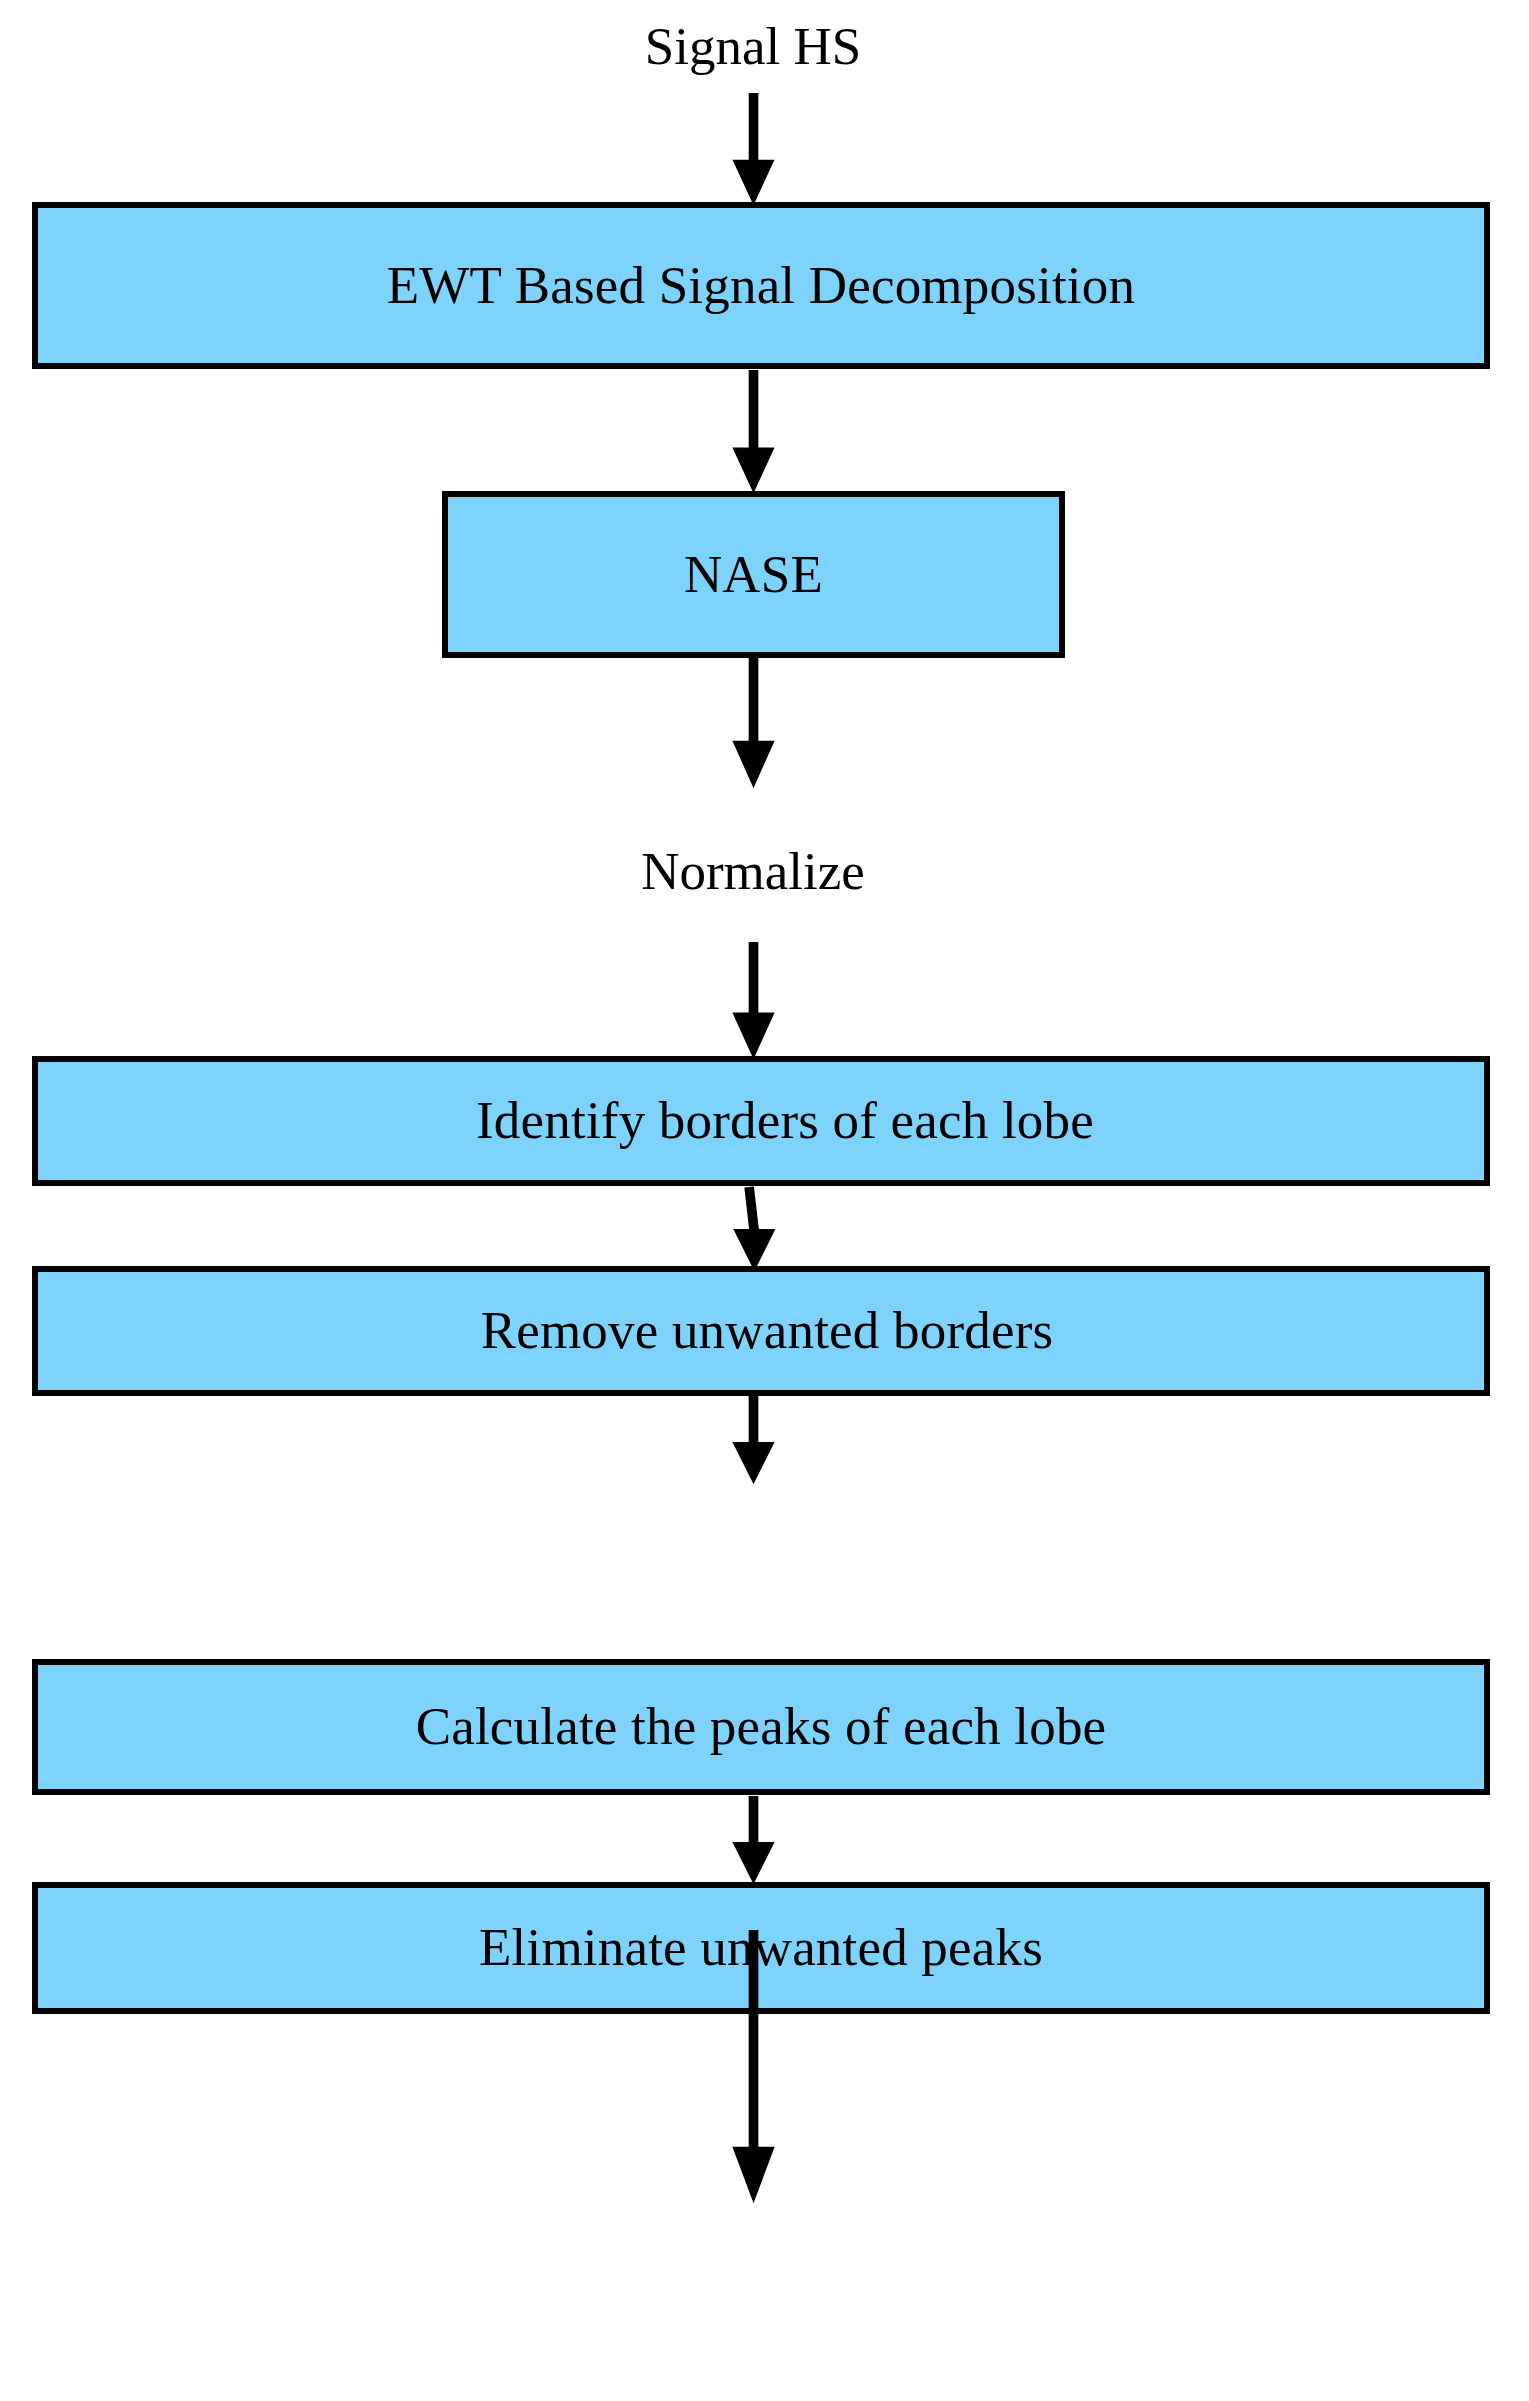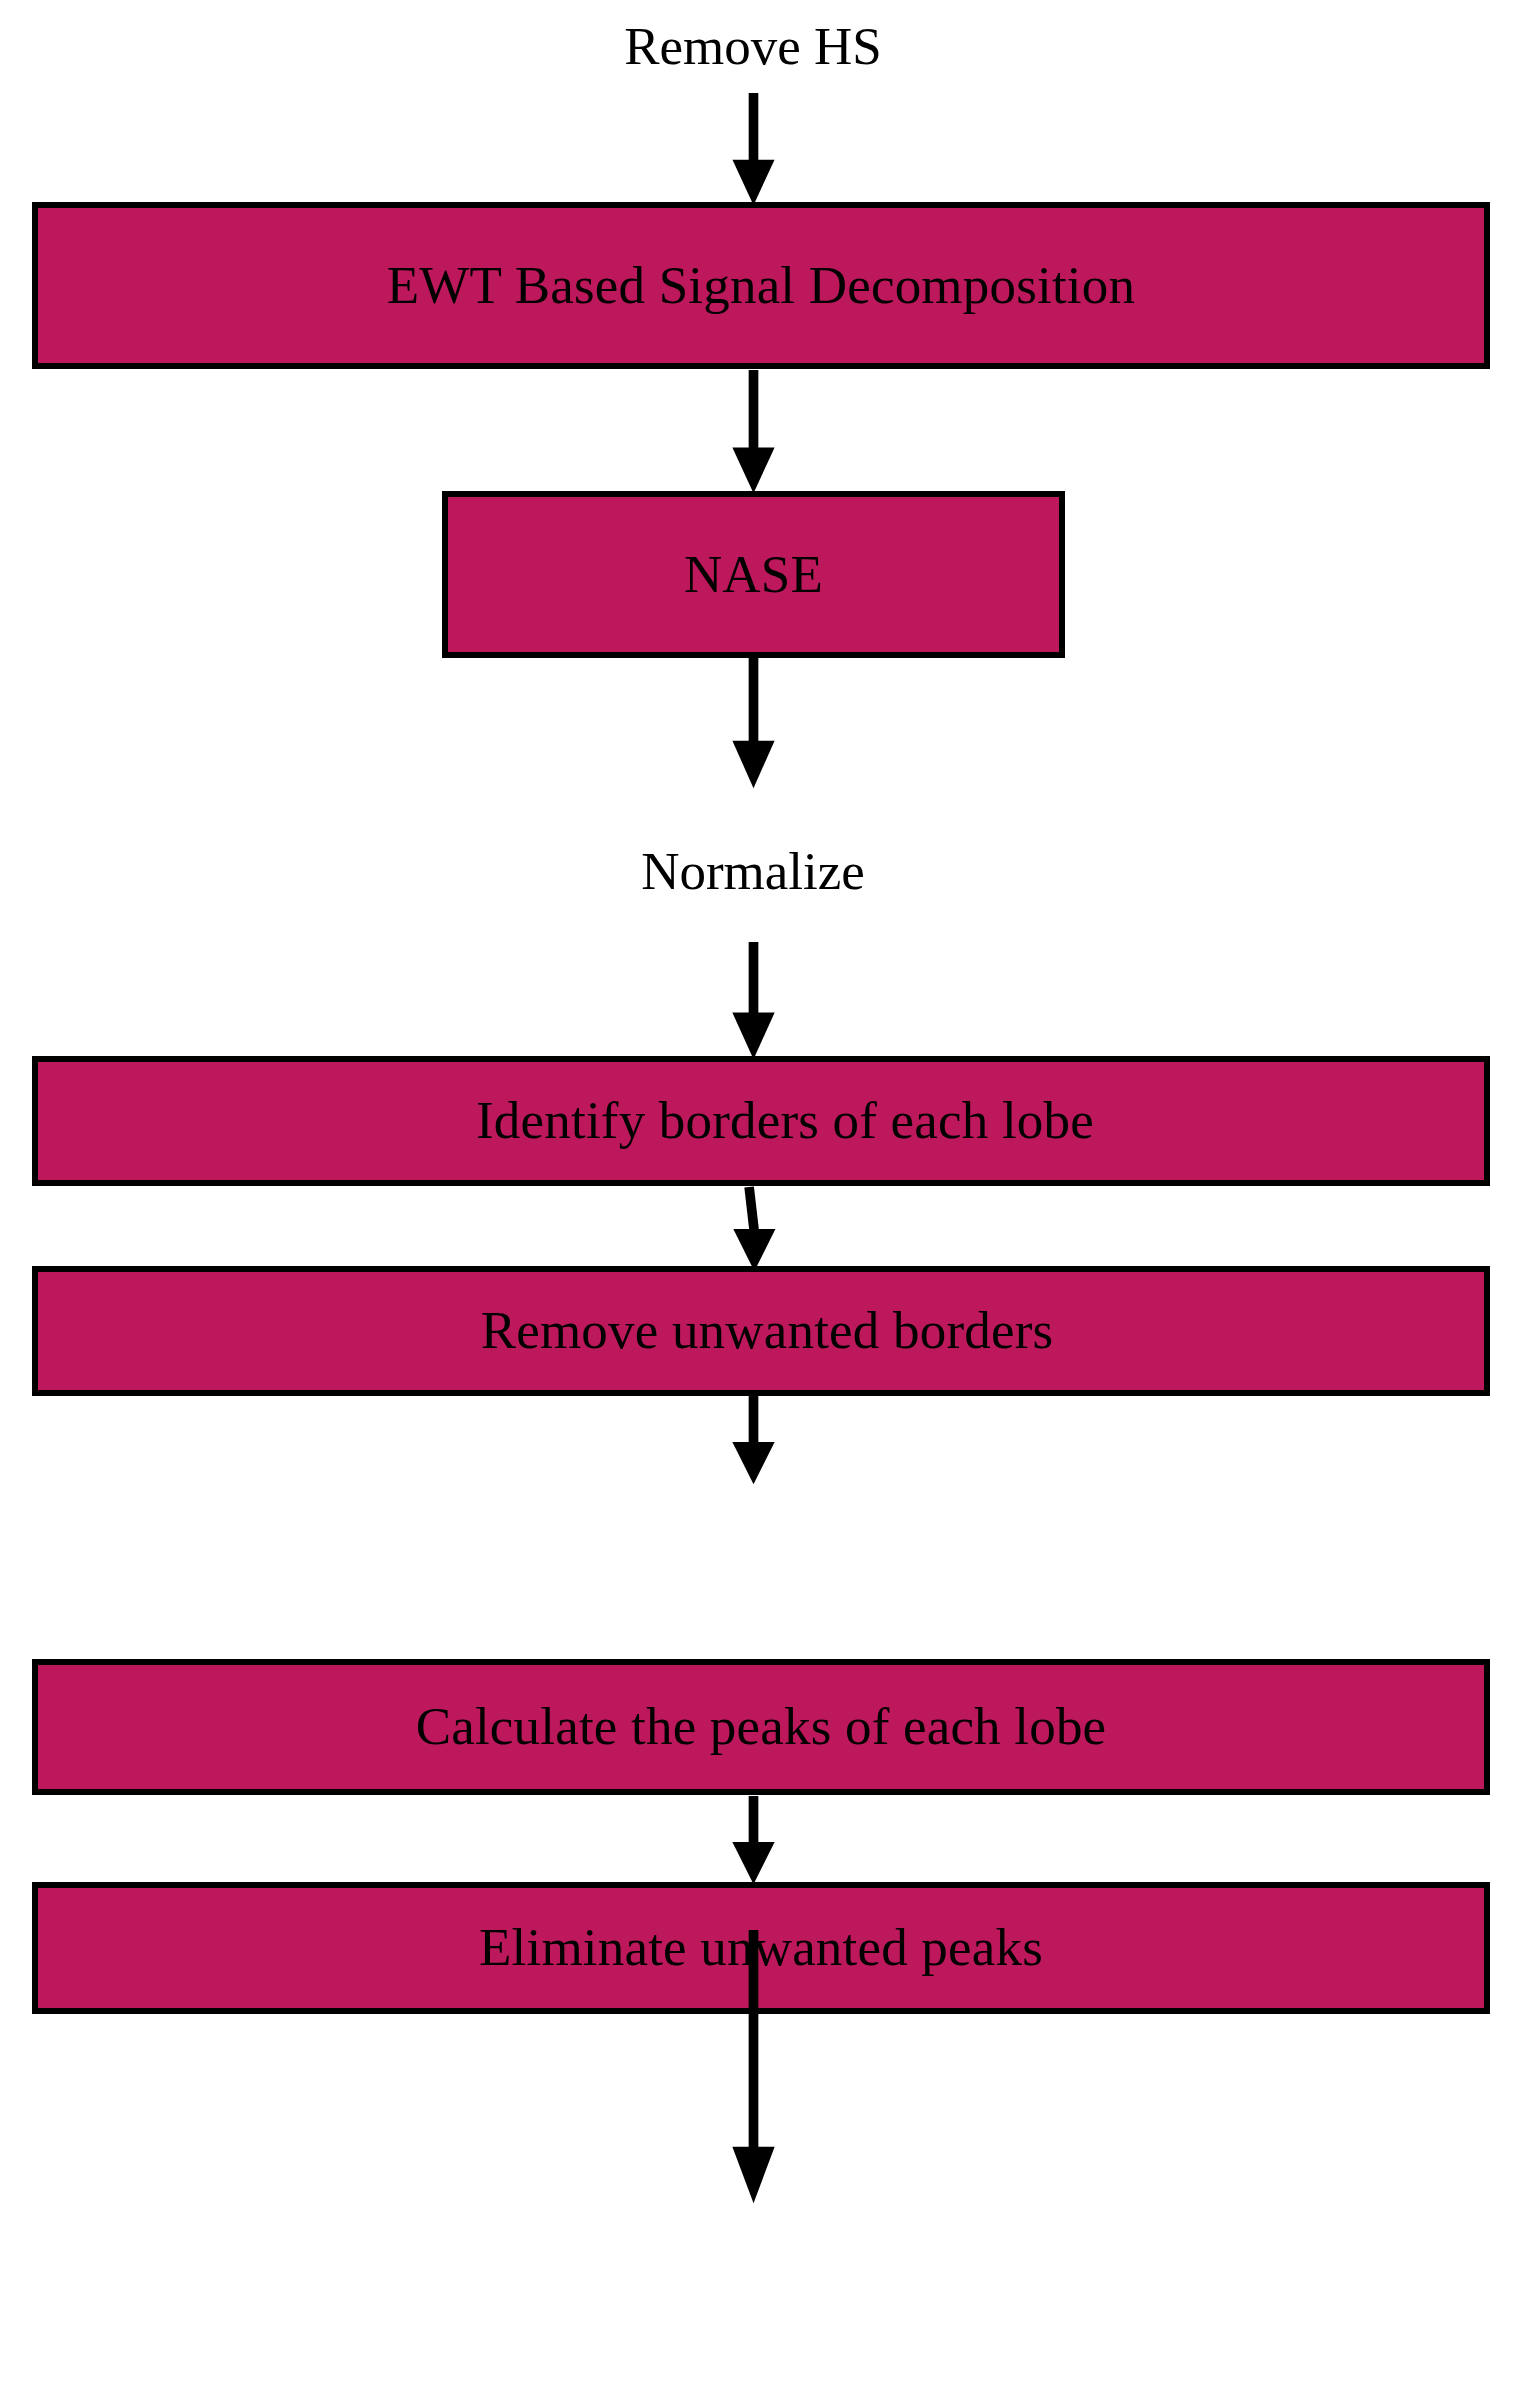--- a/index.html
+++ b/index.html
@@ -17,21 +17,21 @@
     width: 1529px;
     height: 2401px;
     background: #ffffff;
     overflow: hidden;
   }
   
   .node-box {
     position: absolute;
     box-sizing: border-box;
     border: 6.2px solid #000000;
-    background: #be185d;
+    background: #7dd3fc;
     display: flex;
     align-items: center;
     justify-content: center;
   }
   .node-label {
     font-size: 53px;
     line-height: 1.05;
     letter-spacing: 0.2px;
     white-space: nowrap;
     color: #000000;
@@ -54,21 +54,21 @@
   .arrow svg {
     display: block;
     overflow: visible;
   }
 </style>
 </head>
 <body>
 
 <div id="canvas">
 
-  <div class="free-text" style="left:489px; top:7px; width:528px; height:79px;">Remove HS</div>
+  <div class="free-text" style="left:489px; top:7px; width:528px; height:79px;">Signal HS</div>
 
   <div class="arrow" style="left:720px; top:93px; width:67px; height:114px;">
     <svg width="67" height="114" viewBox="0 0 76 130">
       <line x1="38" y1="0" x2="38" y2="80" stroke="#000" stroke-width="11"></line>
       <polygon points="14,76 62,76 38,128" fill="#000"></polygon>
     </svg>
   </div>
 
   <div class="node-box" style="left:32px; top:202px; width:1458px; height:167px;">
     <span class="node-label">EWT Based Signal Decomposition</span>

